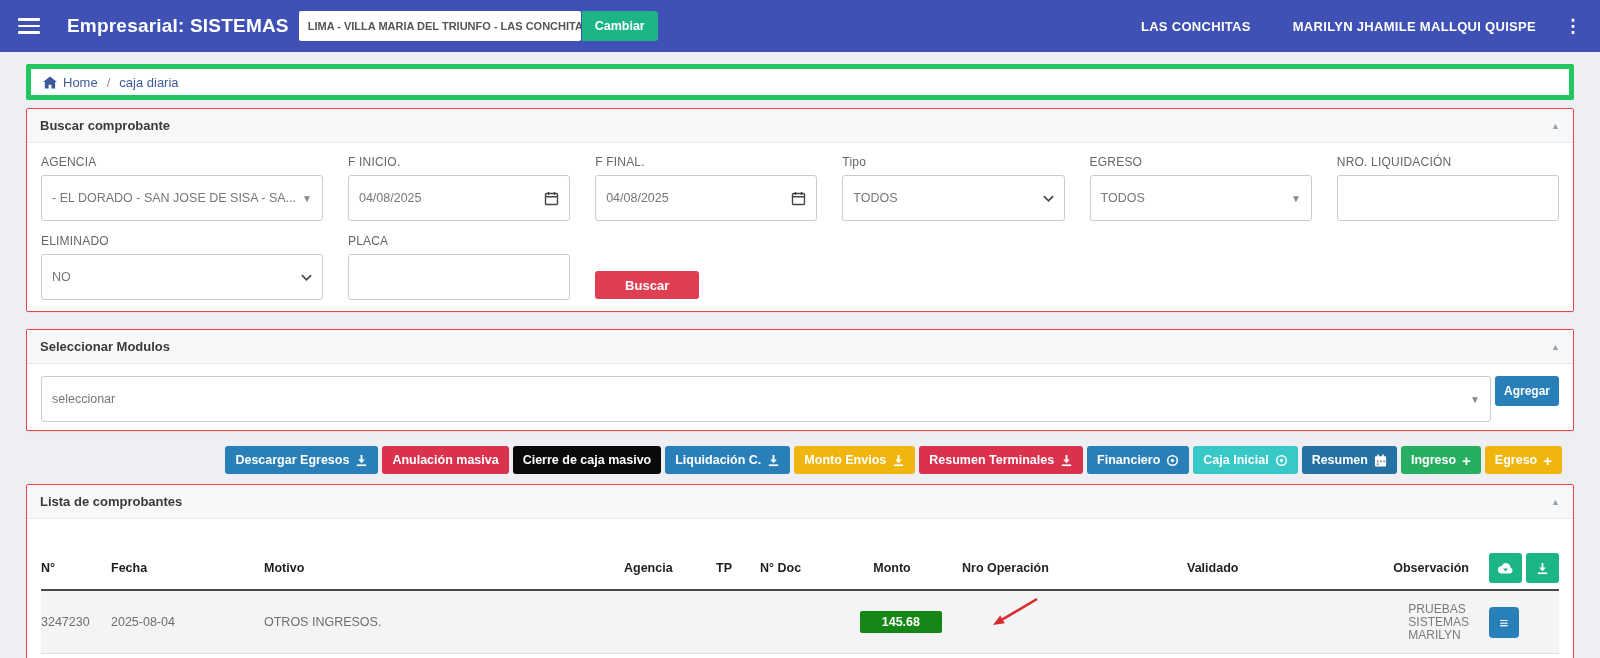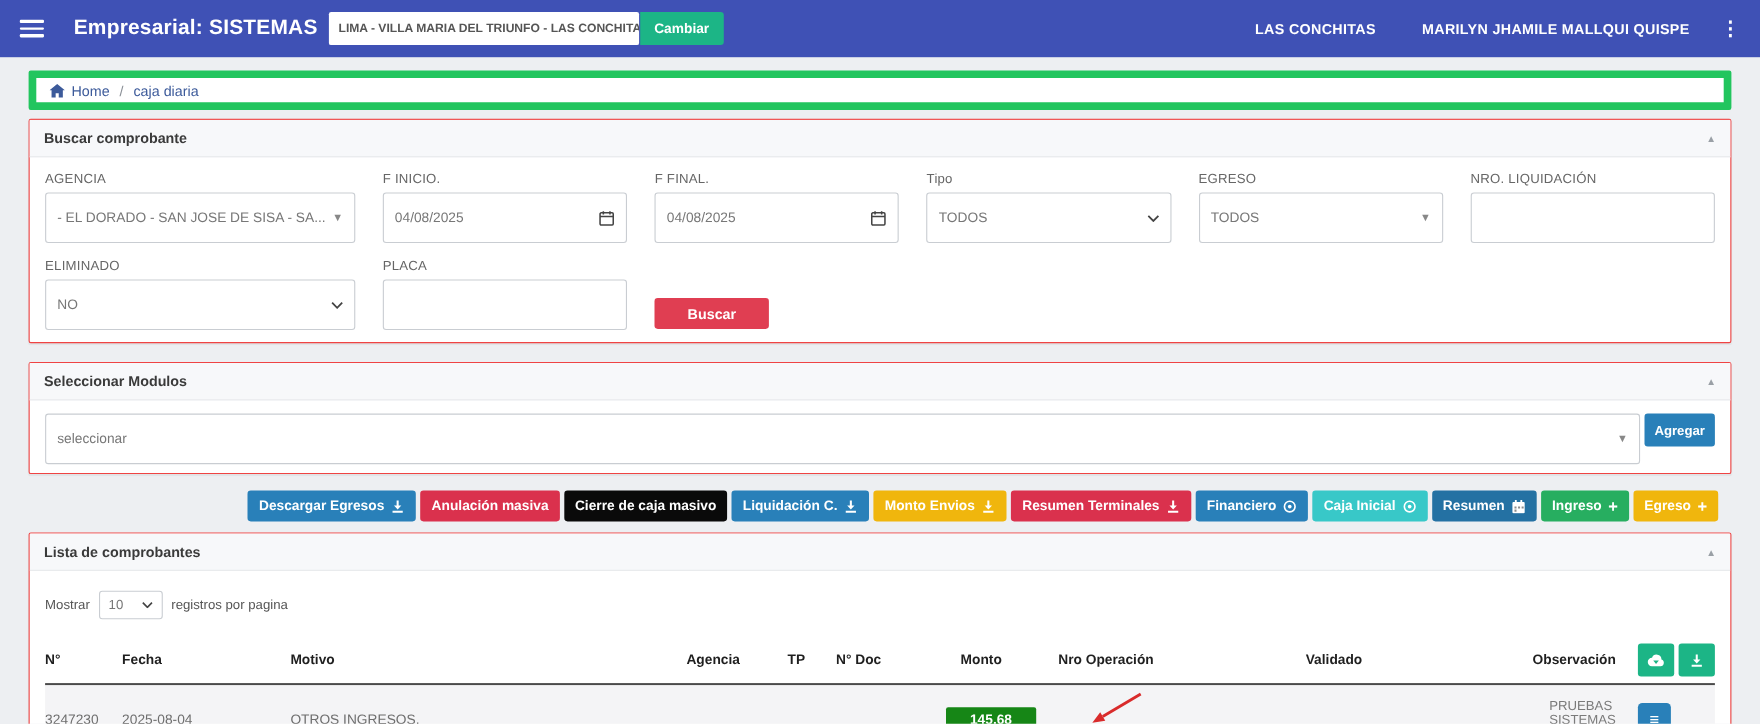--- a/index.html
+++ b/index.html
@@ -15,21 +15,21 @@
   .burger span { display:block; height:2.5px; background:#fff; border-radius:1px; }
   .brand { color:#fff; font-size:19px; font-weight:bold; margin-left:27px; letter-spacing:.2px; white-space:nowrap; }
   .office-sel { width:282px; height:30px; background:#fff; border-radius:2px; margin-left:10px;
     display:flex; align-items:center; padding:0 9px; font-size:11px; font-weight:bold; color:#555; white-space:nowrap; overflow:hidden; }
   .btn-cambiar { height:30px; margin-left:1px; border:none; border-radius:0 3px 3px 0; padding:0 13px;
     color:#fff; font-size:12.5px; font-weight:bold; font-family:inherit; cursor:pointer; }
   .topbar-right { margin-left:auto; display:flex; align-items:center; gap:42px; color:#fff;
     font-size:13px; font-weight:bold; letter-spacing:.3px; }
   .kebab { color:#fff; font-size:18px; font-weight:bold; margin-left:28px; cursor:pointer; line-height:1; }
   
-  .crumb-bar { margin:12px 26px 0; height:36px; background:#fff; border:7px solid #22c55e; border-radius:2px;
+  .crumb-bar { margin:12px 26px 0; height:36px; background:#fff; border:5px solid #22c55e; border-radius:2px;
     display:flex; align-items:center; padding:0 12px; font-size:13px; }
   .crumb-home { display:flex; align-items:center; gap:6px; color:#3c5a9a; cursor:pointer; }
   .crumb-sep { color:#8a8f96; margin:0 9px; }
   .crumb-cur { color:#3c5a9a; }
   
   .card { margin:0 26px; background:#fff; border:1px solid #ef4444; border-radius:2px; box-shadow:0 1px 1px rgba(0,0,0,.05); }
   .card-buscar { margin-top:8px; }
   .card-modulos { margin-top:17px; }
   .card-lista { margin-top:10px; height:215px; overflow:hidden; }
   .panel-head { height:34px; background:#f7f8fa; border-bottom:1px solid #e7e9ec;
@@ -280,32 +280,20 @@
     <span class="plus">+</span>
   </button>
 </div>
 
 <section class="card card-lista">
   <div class="panel-head">
     <span>Lista de comprobantes</span>
     <span class="collapse-caret">▲</span>
   </div>
   <div class="panel-body">
-    <div class="mostrar-row">
-      <span>Mostrar</span>
-      <div class="box pagesize">
-        <span>10</span>
-        <span class="right">
-          <svg width="10" height="6" viewBox="0 0 12 7">
-              <path d="M1 1l5 5 5-5" fill="none" stroke="#444" stroke-width="1.8"></path>
-            </svg>
-        </span>
-      </div>
-      <span>registros por pagina</span>
-    </div>
 
     <div class="tbl-head">
       <div>N°</div>
       <div>Fecha</div>
       <div>Motivo</div>
       <div>Agencia</div>
       <div>TP</div>
       <div>N° Doc</div>
       <div class="c-monto">Monto</div>
       <div>Nro Operación</div>

